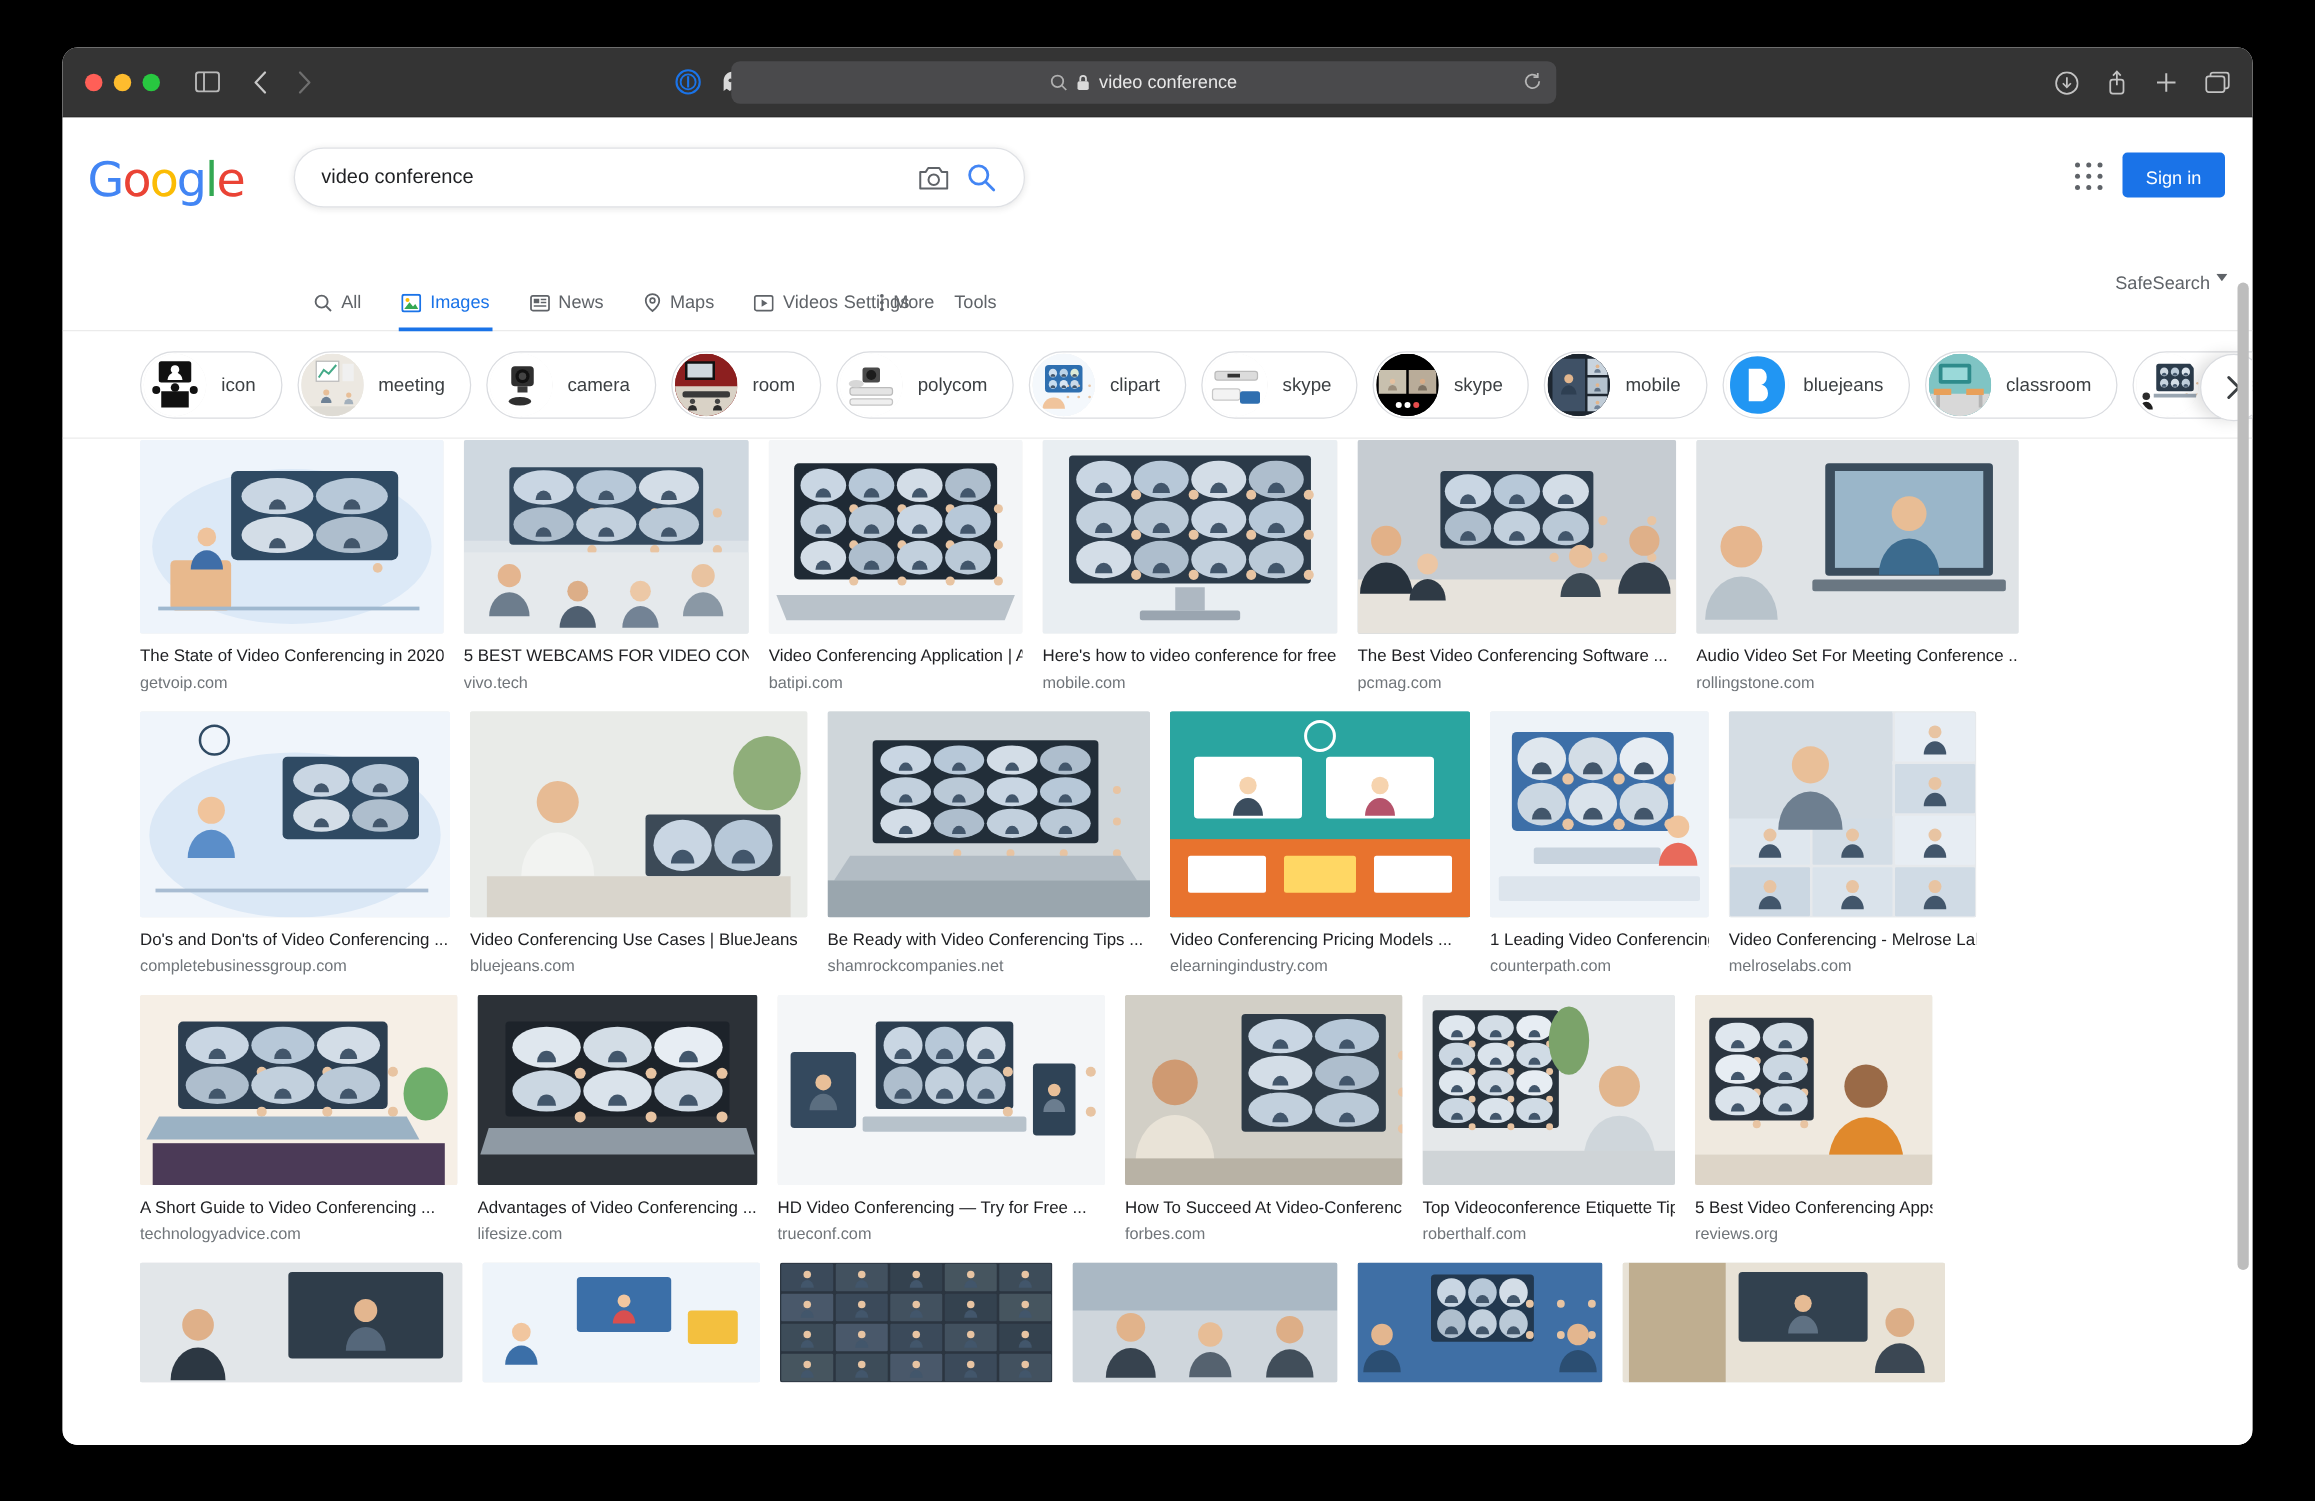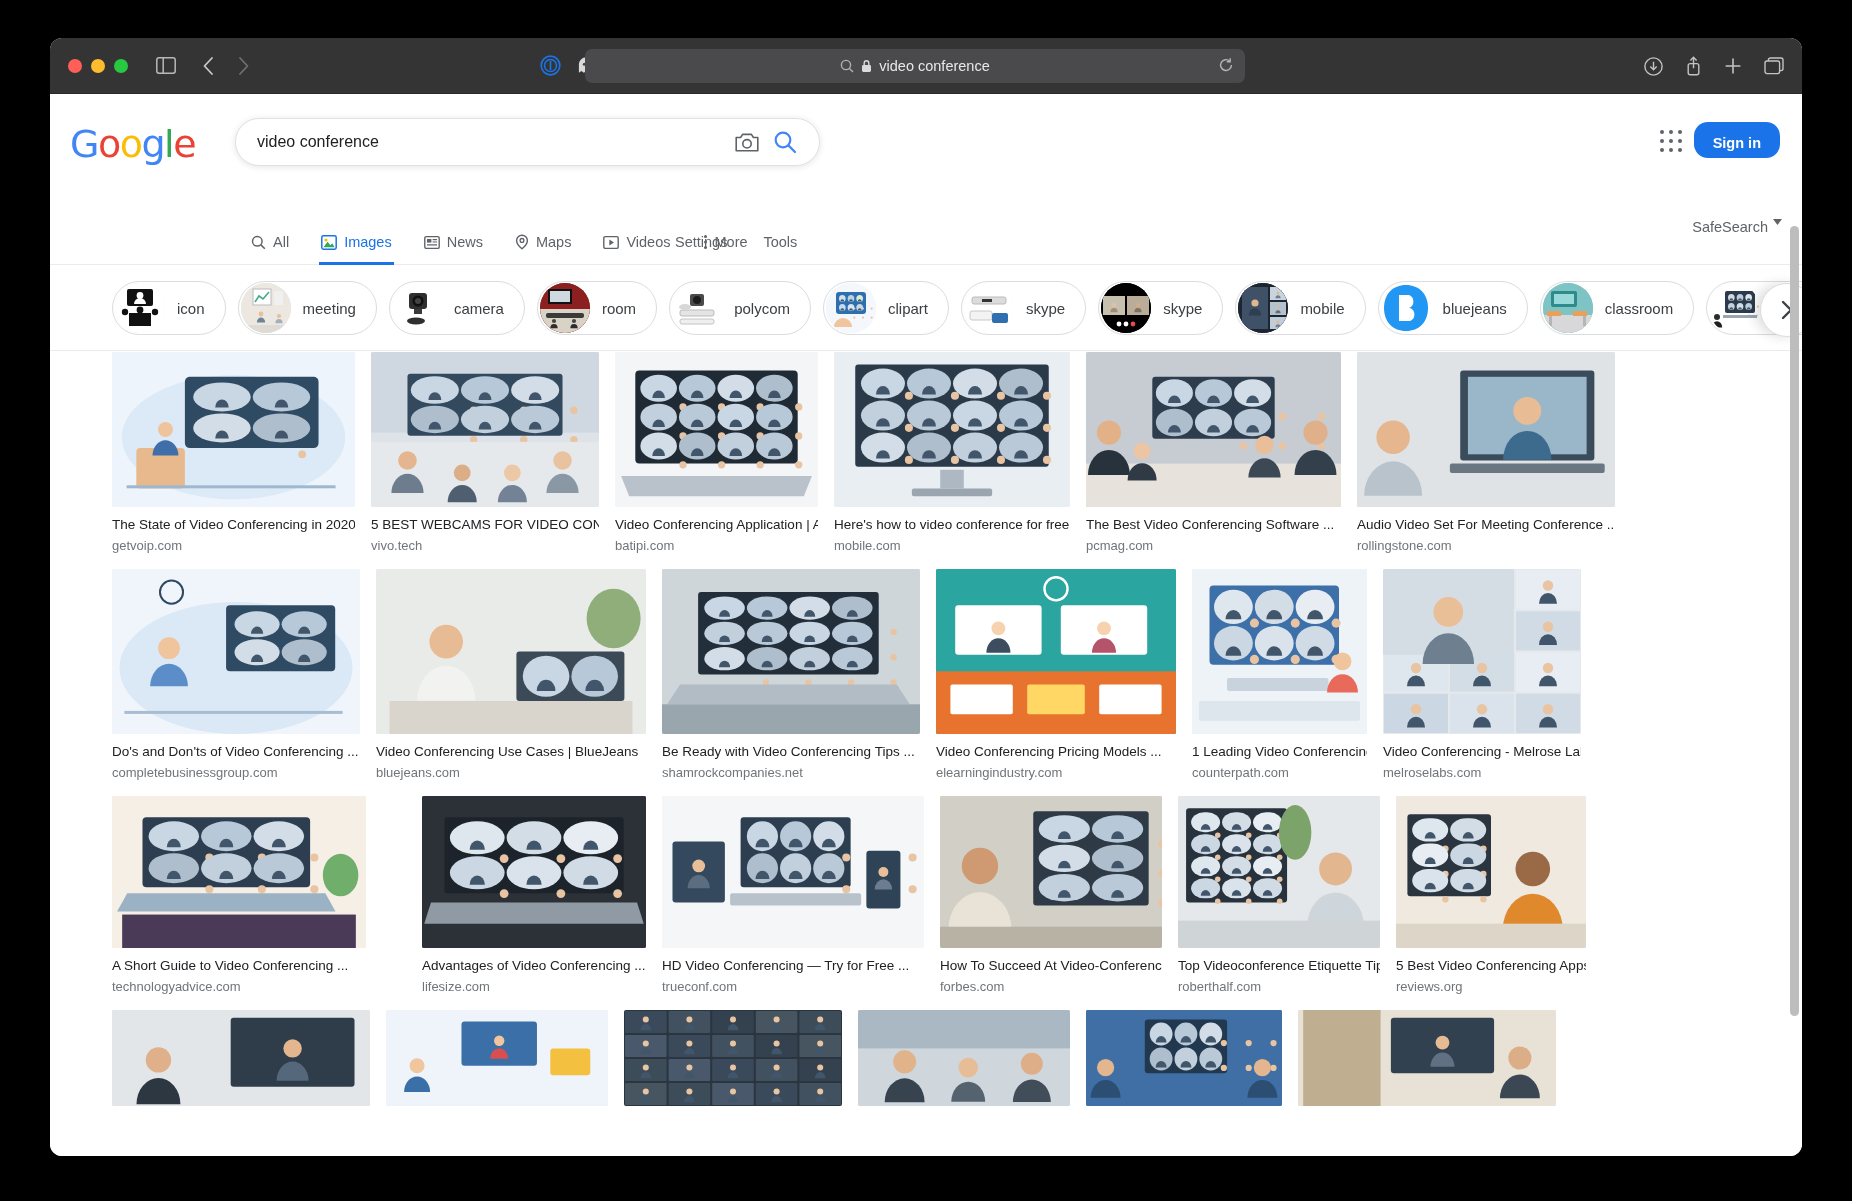--- a/index.html
+++ b/index.html
@@ -75,22 +75,22 @@
   }
   #cam-btn { margin-right: 14px; cursor: pointer; display:flex; }
   #search-btn { margin-right: 22px; cursor: pointer; display:flex; }
 
   #apps-grid { position: absolute; right: 118px; top: 36px; width: 24px; height: 24px;
                display: grid; grid-template-columns: repeat(3,1fr); gap: 3px; cursor: pointer; }
   #apps-grid i { width: 4px; height: 4px; border-radius: 50%; background: #5f6368; display:block; }
   #signin {
     position: absolute; right: 22px; top: 28px;
     background: #1a73e8; color: #fff; border: 0;
-    height: 36px; padding: 13px 19px; border-radius: 14px;
-    font-size: 14.5px; font-weight: bold; cursor: pointer;
+    height: 36px; padding: 13px 19px; border-radius: 4px;
+    font-size: 14.5px; font-weight: normal; cursor: pointer;
     font-family: "Liberation Sans", sans-serif;
   }
 
   
   #tabs-row { position: relative; height: 46px; border-bottom: 1px solid #ebebeb; }
   #tabs { position: absolute; left: 185px; top: 0; display: flex; gap: 0; height: 46px; }
   .tab { display: flex; align-items: center; gap: 7px; padding: 0 16px; height: 46px;
          color: #5f6368; font-size: 14.5px; cursor: pointer; position: relative; }
   .tab.active { color: #1a73e8; }
   .tab.active::after { content:""; position:absolute; left:14px; right:14px; bottom:0; height:3px; background:#1a73e8; }
@@ -983,21 +983,21 @@
                 <circle cx="202.35333333333332" cy="93.328" r="4.021919999999999" fill="#e8c4a2"></circle>
                 <path d="M159.82200533333332 83.08472 a6.971327999999999 8.311967999999998 0 0 1 13.942655999999998 0 z" fill="#42566b"></path>
        <path d="M15.24 97.28 L213.35999999999999 97.28 L223.52 115.52 L5.08 115.52 z" fill="#9bb2c4"></path>
        <rect x="10.16" y="118.56" width="233.68" height="33.44" fill="#4b3a57"></rect>
        <ellipse cx="228.6" cy="79.04" rx="17.78" ry="21.28" fill="#6fae6b"></ellipse>
               </svg>
             </div>
             <div class="cap-title">A Short Guide to Video Conferencing ...</div>
             <div class="cap-src">technologyadvice.com</div>
           </div>
-          <div class="card" style="width: 224px; margin-left: 40px;">
+          <div class="card" style="width: 224px;">
             <div class="thumb" style="width:224px;height:152px">
               <svg class="art" viewBox="0 0 224 152" preserveAspectRatio="none">
                 <rect width="224" height="152" fill="#2c3137"></rect>
                 <rect width="224" height="152" fill="#2c3137"></rect>
        <rect x="22.400000000000002" y="21.28" width="179.20000000000002" height="76" rx="3" fill="#1d232a"></rect>
        <rect x="27.88" y="25.32" width="54.74666666666667" height="32.96" fill="#dfe7ee" rx="27.88"></rect>
                 <circle cx="82.13333333333333" cy="62.624" r="4.40496" fill="#e8c4a2"></circle>
                 <path d="M47.61806933333334 53.721360000000004 a7.635264 9.103584 0 0 1 15.270528 0 z" fill="#42566b"></path>
                 <rect x="84.62666666666667" y="25.32" width="54.74666666666667" height="32.96" fill="#d3dde6" rx="27.88"></rect>
                 <circle cx="138.88" cy="62.624" r="4.40496" fill="#e8c4a2"></circle>

